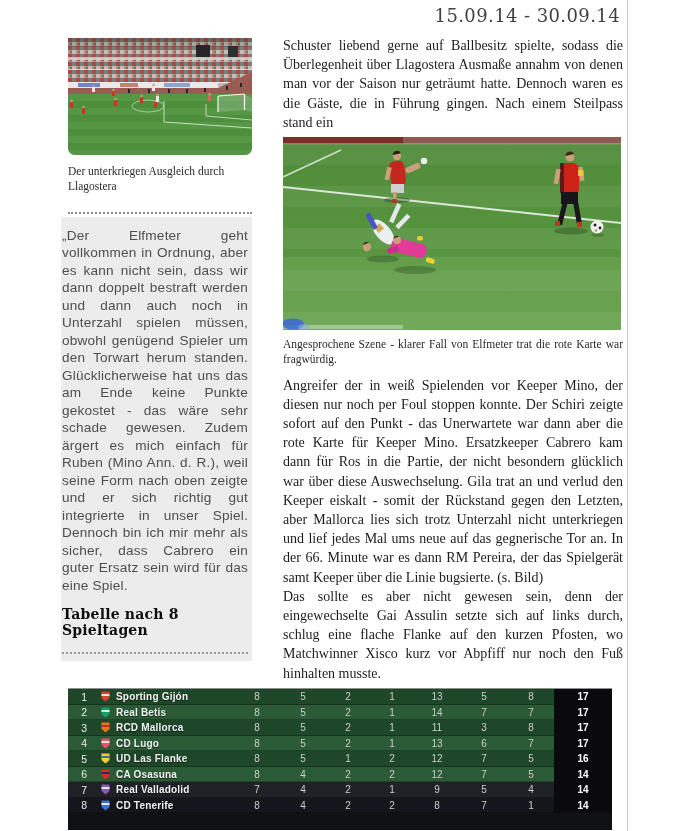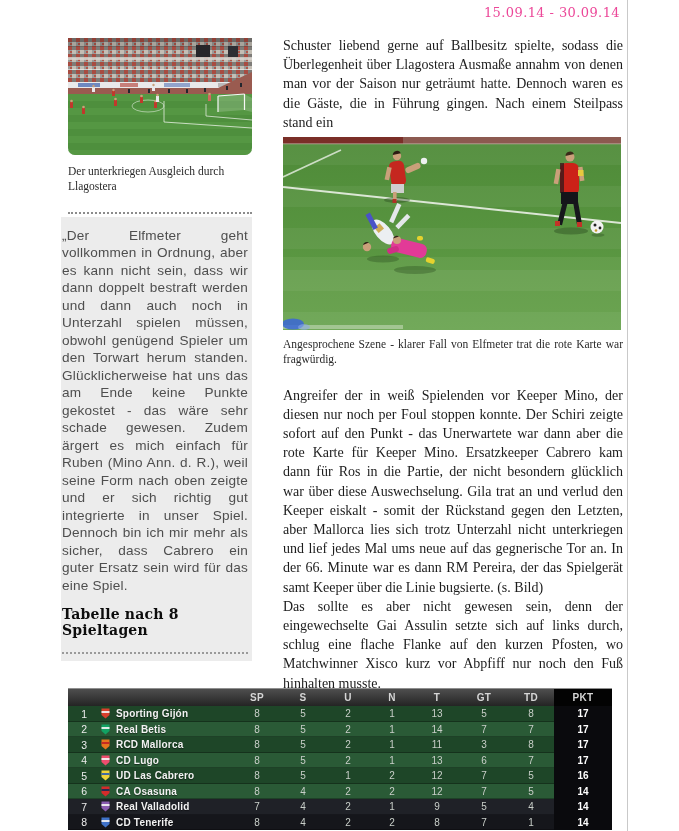--- a/index.html
+++ b/index.html
@@ -1,40 +1,40 @@
 <!DOCTYPE html>
 <html><head>
 <meta charset="utf-8">
 <style>
   html,body{margin:0;padding:0;background:#ffffff;}
   .page{position:relative;width:679px;height:831px;background:#fff;overflow:hidden;
         font-family:"Liberation Serif",serif;color:#1c1c1c;}
   .vrule{position:absolute;left:627px;top:0;width:1px;height:831px;background:#c9c9c9;}
   .date{position:absolute;top:5px;right:59px;font-family:"DejaVu Serif",serif;
-        font-size:13px;letter-spacing:.4px;color:#ec4899;}
+        font-size:18px;letter-spacing:.4px;color:#404040;}
   
   .col-left{position:absolute;left:68px;top:38px;width:184px;}
   .photo1{width:184px;height:117px;border-radius:0 0 7px 7px;overflow:hidden;}
   .photo1 svg,.photo2 svg{display:block;}
   .cap{font-size:11.5px;line-height:14.8px;color:#2a2a2a;margin-top:9px;}
   .h-slab{font-family:"DejaVu Serif",serif;font-weight:bold;font-size:14px;
           color:#0d0d0d;margin:14px 0 0 0;letter-spacing:.2px;}
   .dotline{border-bottom:2px dotted #8c8c8c;height:1px;margin-top:17px;}
   .quote-wrap{background:#ececec;margin:3px 0 0 -7px;padding:10px 4px 7px 1px;width:191px;
               box-sizing:border-box;}
   .quote{font-family:"Liberation Sans",sans-serif;font-size:13.6px;line-height:17.5px;
          color:#4e4e4e;text-align:justify;margin:0;letter-spacing:.2px;}
   .quote-wrap .h-slab{margin-top:12px;}
   .quote-wrap .dotline{margin-top:13px;border-color:#9a9a9a;}
   
   .col-right{position:absolute;left:283px;top:36px;width:340px;}
   .serif-p{font-size:14px;line-height:19.2px;text-align:justify;margin:0;}
   .photo2{width:338px;height:193px;margin-top:5px;overflow:hidden;}
   .cap2{font-size:11.5px;line-height:14.8px;color:#2a2a2a;margin-top:7px;text-align:justify;}
-  .para-block{margin-top:19px;}
+  .para-block{margin-top:9px;}
   
   .ltable{position:absolute;left:68px;top:688px;width:544px;height:142px;background:#101113;
           font-family:"Liberation Sans",sans-serif;border-top:1px solid #8f8f8f;box-sizing:border-box;}
   .thead{display:flex;align-items:center;height:17px;
          background:linear-gradient(#4e4e4e,#242424);}
   .rows{display:flex;flex-direction:column;height:124px;}
   .trow{display:flex;align-items:center;flex:1;box-shadow:inset 0 -1px rgba(0,0,0,.28);}
   .pos{width:26px;text-align:right;padding-right:7px;box-sizing:border-box;color:#ececec;
        font-size:10.5px;}
   .crest{width:22px;display:flex;justify-content:center;align-items:center;}
@@ -248,35 +248,20 @@
       </svg>
     </div>
     <div class="cap2">Angesprochene Szene - klarer Fall von Elfmeter trat die rote Karte war fragwürdig.</div>
     <div class="para-block">
       <p class="serif-p">Angreifer der in weiß Spielenden vor Keeper Mino, der diesen nur noch per Foul stoppen konnte. Der Schiri zeigte sofort auf den Punkt - das Unerwartete war dann aber die rote Karte für Keeper Mino. Ersatzkeeper Cabrero kam dann für Ros in die Partie, der nicht besondern glücklich war über diese Auswechselung. Gila trat an und verlud den Keeper eiskalt - somit der Rückstand gegen den Letzten, aber Mallorca lies sich trotz Unterzahl nicht unterkriegen und lief jedes Mal ums neue auf das gegnerische Tor an. In der 66. Minute war es dann RM Pereira, der das Spielgerät samt Keeper über die Linie bugsierte. (s. Bild)</p>
       <p class="serif-p">Das sollte es aber nicht gewesen sein, denn der eingewechselte Gai Assulin setzte sich auf links durch, schlug eine flache Flanke auf den kurzen Pfosten, wo Matchwinner Xisco kurz vor Abpfiff nur noch den Fuß hinhalten musste.</p>
     </div>
   </div>
 
   <div class="ltable">
-    <div class="thead">
-      <div class="pos"></div>
-      <div class="crest"></div>
-      <div class="tname"></div>
-      <div class="stats">
-          <div class="cell">SP</div>
-          <div class="cell">S</div>
-          <div class="cell">U</div>
-          <div class="cell">N</div>
-          <div class="cell">T</div>
-          <div class="cell">GT</div>
-          <div class="cell">TD</div>
-          <div class="cell pkt">PKT</div>
-        </div>
-    </div>
     <div class="rows">
         <div class="trow green">
       <div class="pos">1</div>
       <div class="crest">
         <svg width="9" height="11" viewBox="0 0 9 11">
           <path class="c0" d="M0.5,0.5 h8 v6.5 L4.5,10.5 L0.5,7 Z" fill="#d8402c"></path>
           <rect class="c1" x="0.5" y="3" width="8" height="2" fill="#f4f4f4" opacity="0.9"></rect>
         </svg>
       </div>
       <div class="tname">Sporting Gijón</div>
@@ -352,21 +337,21 @@
           </div>
     </div>
         <div class="trow green">
       <div class="pos">5</div>
       <div class="crest">
         <svg width="9" height="11" viewBox="0 0 9 11">
           <path class="c0" d="M0.5,0.5 h8 v6.5 L4.5,10.5 L0.5,7 Z" fill="#efd23a"></path>
           <rect class="c1" x="0.5" y="3" width="8" height="2" fill="#2e5fb0" opacity="0.9"></rect>
         </svg>
       </div>
-      <div class="tname">UD Las Cabrero</div>
+      <div class="tname">UD Las Flanke</div>
       <div class="stats">
             <div class="cell">8</div>
             <div class="cell">5</div>
             <div class="cell">1</div>
             <div class="cell">2</div>
             <div class="cell">12</div>
             <div class="cell">7</div>
             <div class="cell">5</div>
             <div class="cell pkt">16</div>
           </div>

